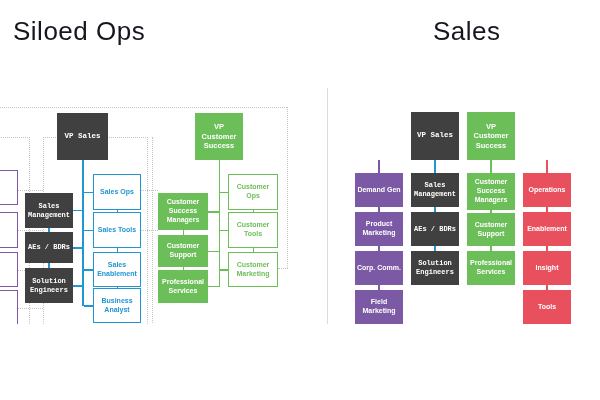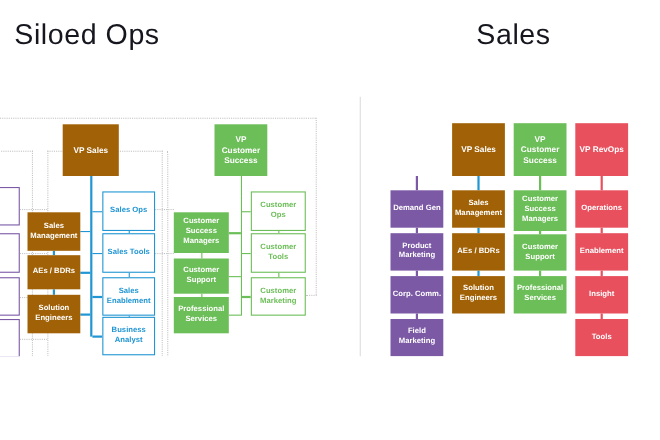--- a/index.html
+++ b/index.html
@@ -2,21 +2,21 @@
 <html><head>
 <meta charset="utf-8">
 <style>
   html,body{margin:0;padding:0;background:#fff;}
   #stage{position:relative;width:600px;height:324px;background:#fff;overflow:hidden;
          font-family:"Liberation Sans",sans-serif;}
   .title{position:absolute;font-size:26px;font-weight:400;color:#16161f;letter-spacing:.5px;white-space:nowrap;}
   .box{position:absolute;display:flex;align-items:center;justify-content:center;text-align:center;
        font-weight:bold;font-size:7px;line-height:1.25;box-sizing:border-box;padding:1px 2px;}
   .vp{font-size:7.5px;}
-  .fill-blue{background:#a16207;color:#fff;}
+  .fill-blue{background:#404040;color:#fff;font-family:Liberation Mono, monospace;}
   .line-blue{background:#fff;border:1.5px solid #2196d3;color:#2196d3;}
   .fill-green{background:#6cbe58;color:#fff;}
   .line-green{background:#fff;border:1.5px solid #6cbe58;color:#6cbe58;}
   .fill-purple{background:#7b59a5;color:#fff;}
   .line-purple{background:#fff;border:1.5px solid #7b59a5;color:#7b59a5;}
   .fill-red{background:#e8505e;color:#fff;}
   .ln{position:absolute;}
   .c-blue{background:#2196d3;} .c-green{background:#6cbe58;}
   .c-purple{background:#7b59a5;} .c-red{background:#e8505e;}
   .dash-h{position:absolute;height:0;border-top:1px dotted #c4c4c4;}
@@ -122,21 +122,20 @@
   <div class="box fill-blue vp" style="left:411px;top:112px;width:48px;height:48px;">VP Sales</div>
   <div class="box fill-blue" style="left:411px;top:173px;width:48px;height:34px;">Sales Management</div>
   <div class="box fill-blue" style="left:411px;top:212px;width:48px;height:34px;">AEs / BDRs</div>
   <div class="box fill-blue" style="left:411px;top:251px;width:48px;height:34px;">Solution Engineers</div>
 
   <div class="box fill-green vp" style="left:467px;top:112px;width:48px;height:48px;">VP Customer Success</div>
   <div class="box fill-green" style="left:467px;top:173px;width:48px;height:37px;">Customer Success Managers</div>
   <div class="box fill-green" style="left:467px;top:213px;width:48px;height:33px;">Customer Support</div>
   <div class="box fill-green" style="left:467px;top:251px;width:48px;height:34px;">Professional Services</div>
 
-  <div class="box fill-red vp" style="left:523px;top:112px;width:48px;height:48px;">VP RevOps</div>
   <div class="box fill-red" style="left:523px;top:173px;width:48px;height:34px;">Operations</div>
   <div class="box fill-red" style="left:523px;top:212px;width:48px;height:34px;">Enablement</div>
   <div class="box fill-red" style="left:523px;top:251px;width:48px;height:34px;">Insight</div>
   <div class="box fill-red" style="left:523px;top:290px;width:48px;height:34px;">Tools</div>
 
   <div class="divider-v"></div>
   <div class="rule-h"></div>
   <div class="legend-dash"></div>
   <div class="legend">CROSS-DEPARTMENT RELATIONSHIP</div>
 

